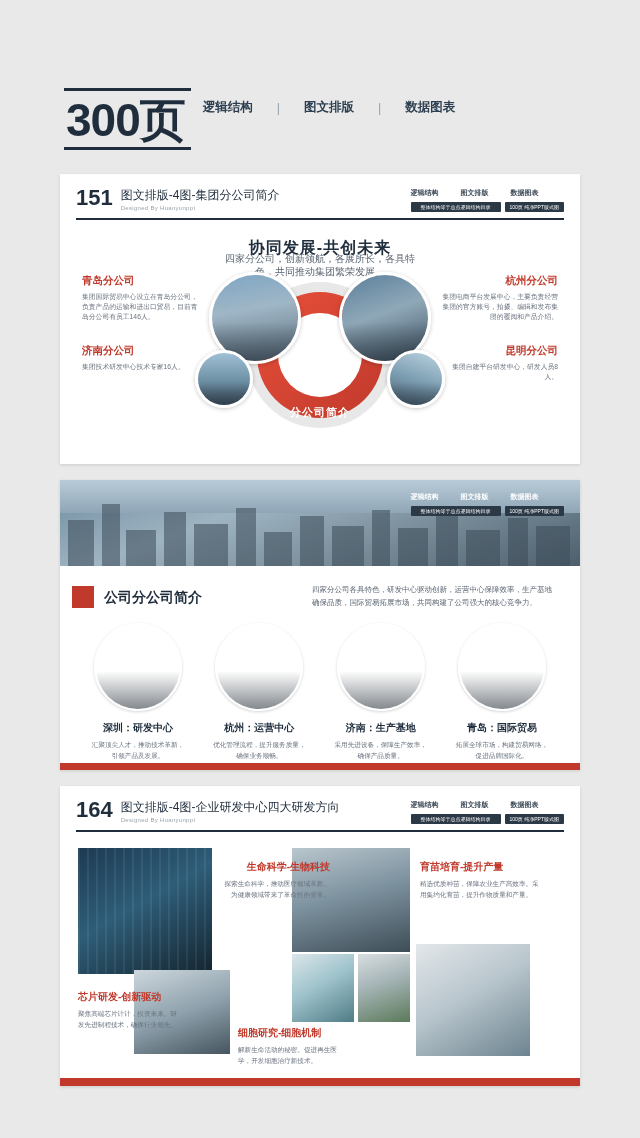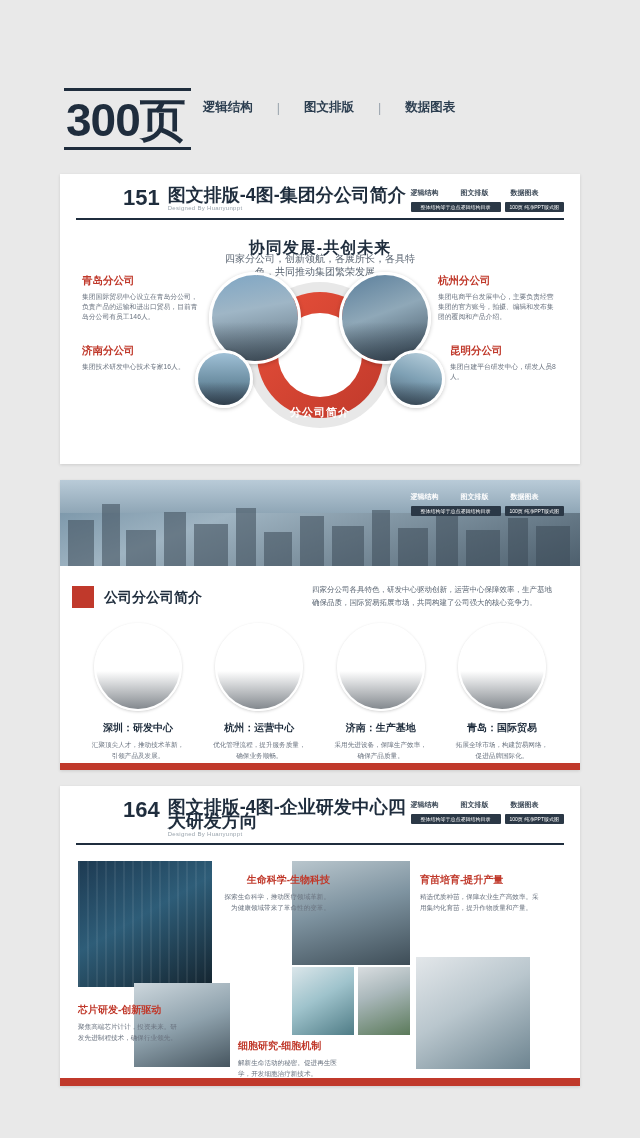--- a/index.html
+++ b/index.html
@@ -36,43 +36,43 @@
   }
   .hdr-sub span.sep{margin:0 24px;color:#9aa4ad;font-weight:normal;}
   .hdr-underline{
     position:absolute;left:212px;top:152px;width:264px;height:2px;background:#1f2d3d;
   }
 
   
   .slide{position:absolute;left:60px;width:520px;background:#fff;
     box-shadow:0 1px 3px rgba(0,0,0,0.12);}
   .slide-head{display:flex;align-items:flex-start;padding:14px 16px 0 16px;}
-  .sl-num{font-size:22px;font-weight:bold;color:#1f2d3d;line-height:20px;margin-left:47px;}
+  .sl-num{font-size:22px;font-weight:bold;color:#1f2d3d;line-height:20px;}
   .sl-headtext{margin-left:8px;}
-  .sl-title{font-size:18px;font-weight:bold;color:#1f2d3d;line-height:14px;}
+  .sl-title{font-size:12px;font-weight:normal;color:#1f2d3d;line-height:14px;}
   .sl-by{font-size:6px;color:#9aa4ad;margin-top:3px;letter-spacing:0.3px;}
   .sl-headright{margin-left:auto;text-align:right;}
   .sl-navrow{display:flex;gap:22px;font-size:7px;color:#3b4856;font-weight:bold;}
   .sl-navrow b{font-weight:bold;}
   .sl-chips{display:flex;gap:4px;margin-top:4px;justify-content:flex-end;}
   .chip{background:#2b3846;color:#fff;font-size:5px;padding:2px 5px;border-radius:1px;white-space:nowrap;}
   .chip.wide{padding:2px 10px;}
   .headrule{height:2px;background:#1f2d3d;margin:6px 16px 0 16px;}
 
   
   #slide151{top:174px;height:290px;}
   .s1-title{text-align:center;font-size:16px;font-weight:bold;color:#1f2d3d;margin-top:18px;letter-spacing:1px;}
   .s1-center-text{
     position:absolute;left:50%;transform:translateX(-50%);top:78px;width:190px;
     font-size:10px;color:#5a6572;line-height:13px;text-align:center;
   }
   .lbl{position:absolute;}
   .lbl .lbl-t{font-size:10.5px;font-weight:bold;color:#c0392b;}
   .lbl .lbl-b{font-size:6.8px;color:#6b7480;line-height:10px;margin-top:4px;}
-  .lbl.right{text-align:left;}
+  .lbl.right{text-align:right;}
   .lbl.left{text-align:left;}
 
   .s1-graphic{position:absolute;left:50%;transform:translateX(-50%);top:92px;width:250px;height:178px;text-align:center;}
   .ring-outer{
     position:absolute;left:50%;top:50%;transform:translate(-50%,-50%);
     width:146px;height:146px;border-radius:50%;
     background:#e8e8e8;
   }
   .ring-mid{
     position:absolute;left:50%;top:50%;transform:translate(-50%,-50%);

